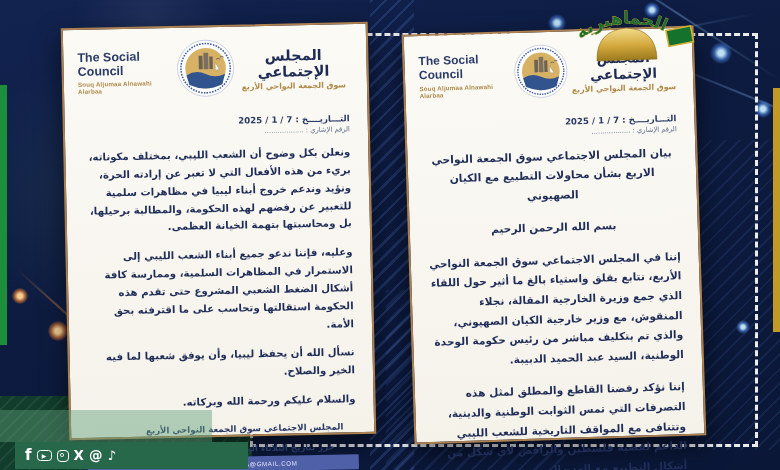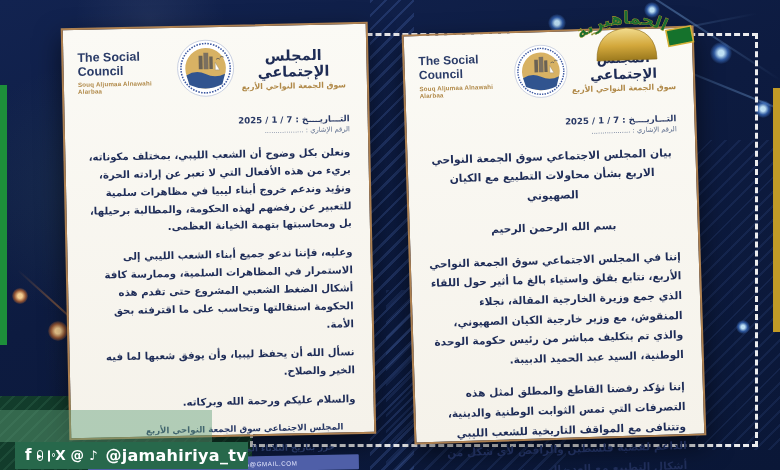--- a/index.html
+++ b/index.html
@@ -227,16 +227,15 @@
   <div class="greenveil"></div>
   <div class="socialbar">
     <span class="si icon-f">f</span>
     <span class="si icon-yt">▶</span>
     <span class="si icon-ig">
         <i></i>
       </span>
     <span class="si icon-x">X</span>
     <span class="si icon-at">@</span>
     <span class="si icon-tt">♪</span>
-    <span class="handle">@jamahiriya_tv</span>
   </div>
 
 </div>
 
 </body></html>

